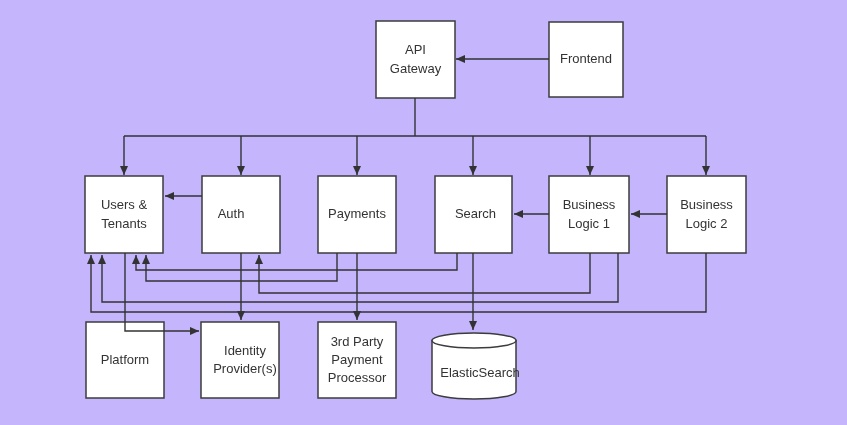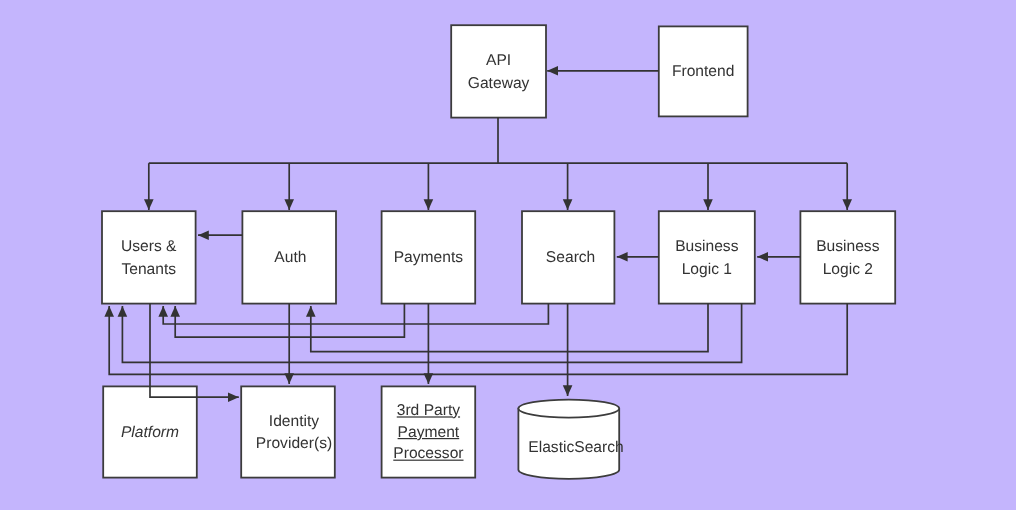--- a/index.html
+++ b/index.html
@@ -75,28 +75,28 @@
         <polyline points="473,253 473,330" class="edge" marker-end="url(#arrowhead)"></polyline>
         <polyline points="125,253 125,331 199,331" class="edge" marker-end="url(#arrowhead)"></polyline>
       </g>
   </svg>
   <div id="labels-layer">
       <div class="node-label" style="left: 376px; top: 21px; width: 79px; height: 77px;">API
 Gateway</div>
       <div class="node-label" style="left: 85px; top: 176px; width: 78px; height: 77px;">Users &amp;
 Tenants</div>
       <div class="node-label" style="left: 549px; top: 22px; width: 74px; height: 75px;">Frontend</div>
-      <div class="node-label" style="left: 203px; top: 176px; width: 78px; height: 77px;">Auth</div>
+      <div class="node-label" style="left: 192px; top: 176px; width: 78px; height: 77px;">Auth</div>
       <div class="node-label" style="left: 318px; top: 176px; width: 78px; height: 77px;">Payments</div>
       <div class="node-label" style="left: 437px; top: 176px; width: 77px; height: 77px;">Search</div>
       <div class="node-label" style="left: 549px; top: 176px; width: 80px; height: 77px;">Business
 Logic 1</div>
       <div class="node-label" style="left: 667px; top: 176px; width: 79px; height: 77px;">Business
 Logic 2</div>
-      <div class="node-label" style="left: 86px; top: 322px; width: 78px; height: 76px; font-style: italic;">Platform</div>
+      <div class="node-label" style="left: 86px; top: 322px; width: 78px; height: 76px;">Platform</div>
       <div class="node-label" style="left: 200px; top: 322px; width: 90px; height: 76px;">Identity
 Provider(s)</div>
-      <div class="node-label" style="left: 318px; top: 322px; width: 78px; height: 76px; text-decoration: underline;">3rd Party
+      <div class="node-label" style="left: 318px; top: 322px; width: 78px; height: 76px;">3rd Party
 Payment
 Processor</div>
       <div class="node-label" style="left: 432px; top: 347px; width: 96px; height: 52px;">ElasticSearch</div>
     </div>
 </div>
 
 </body></html>

